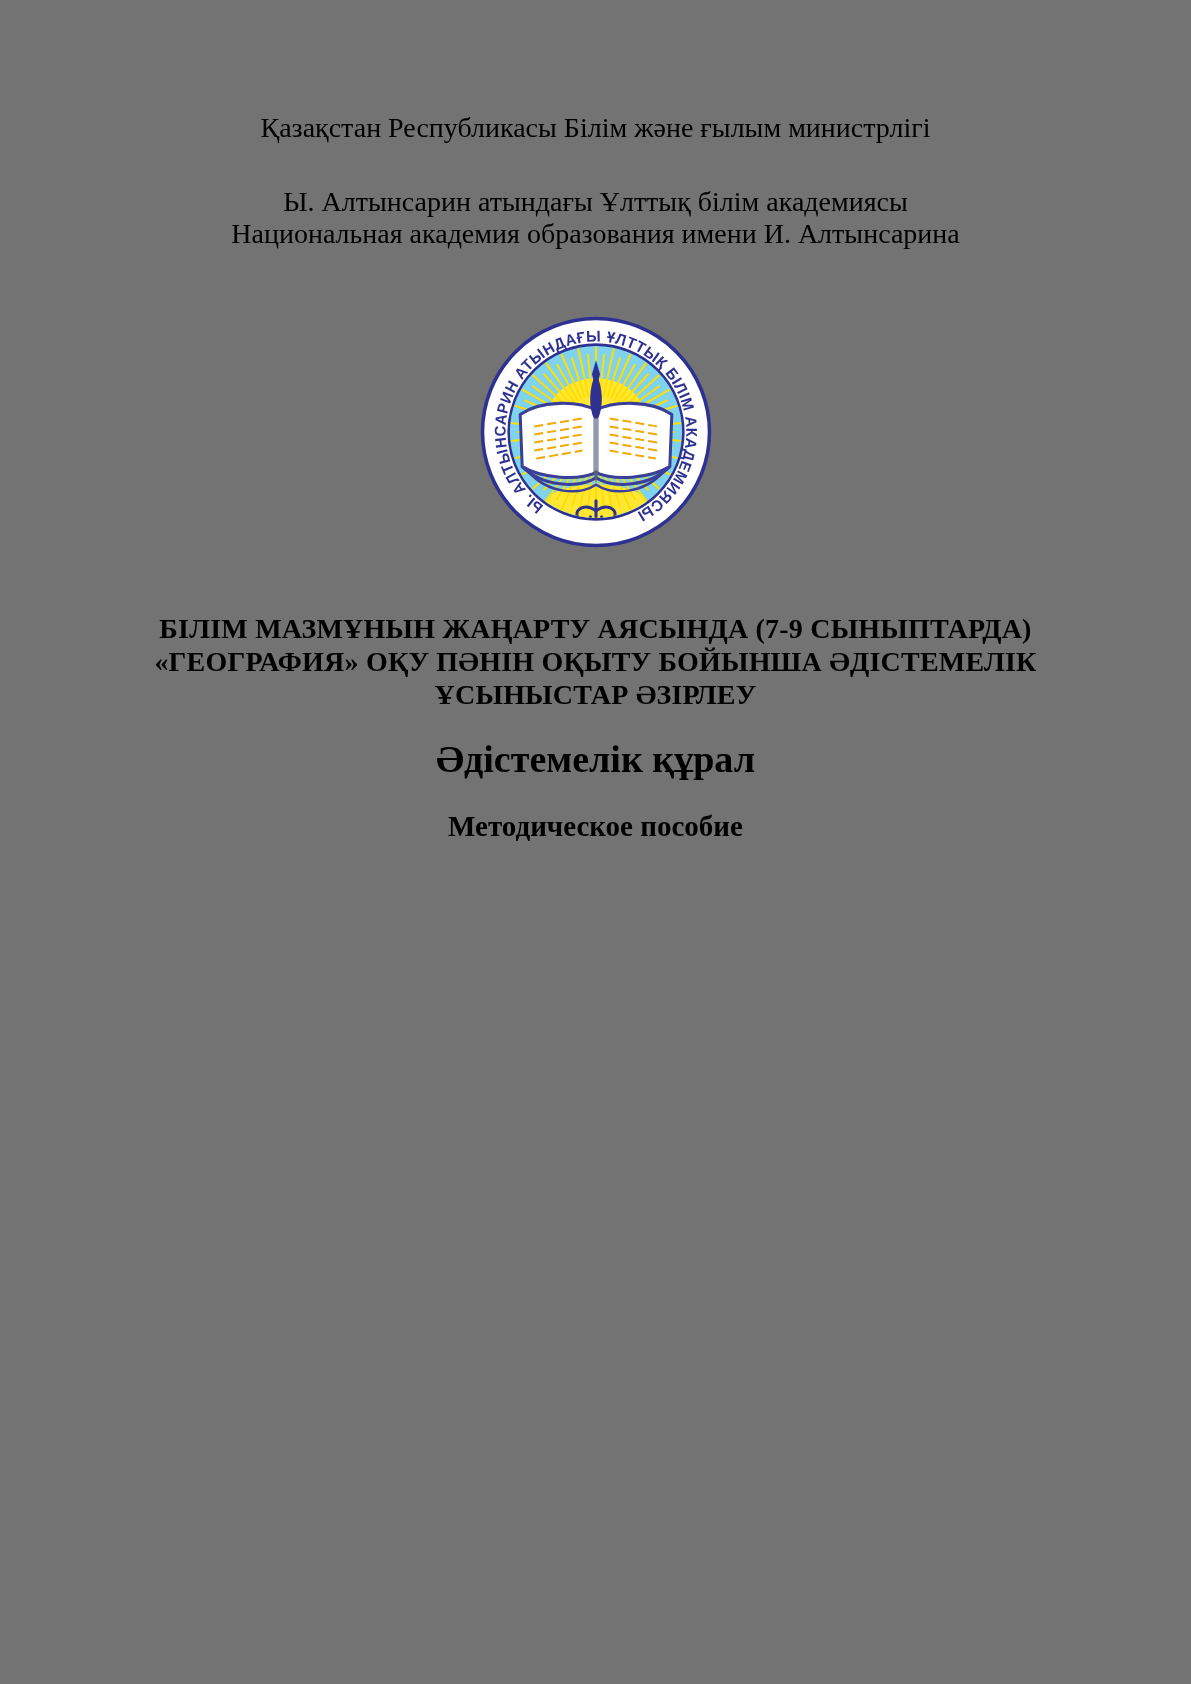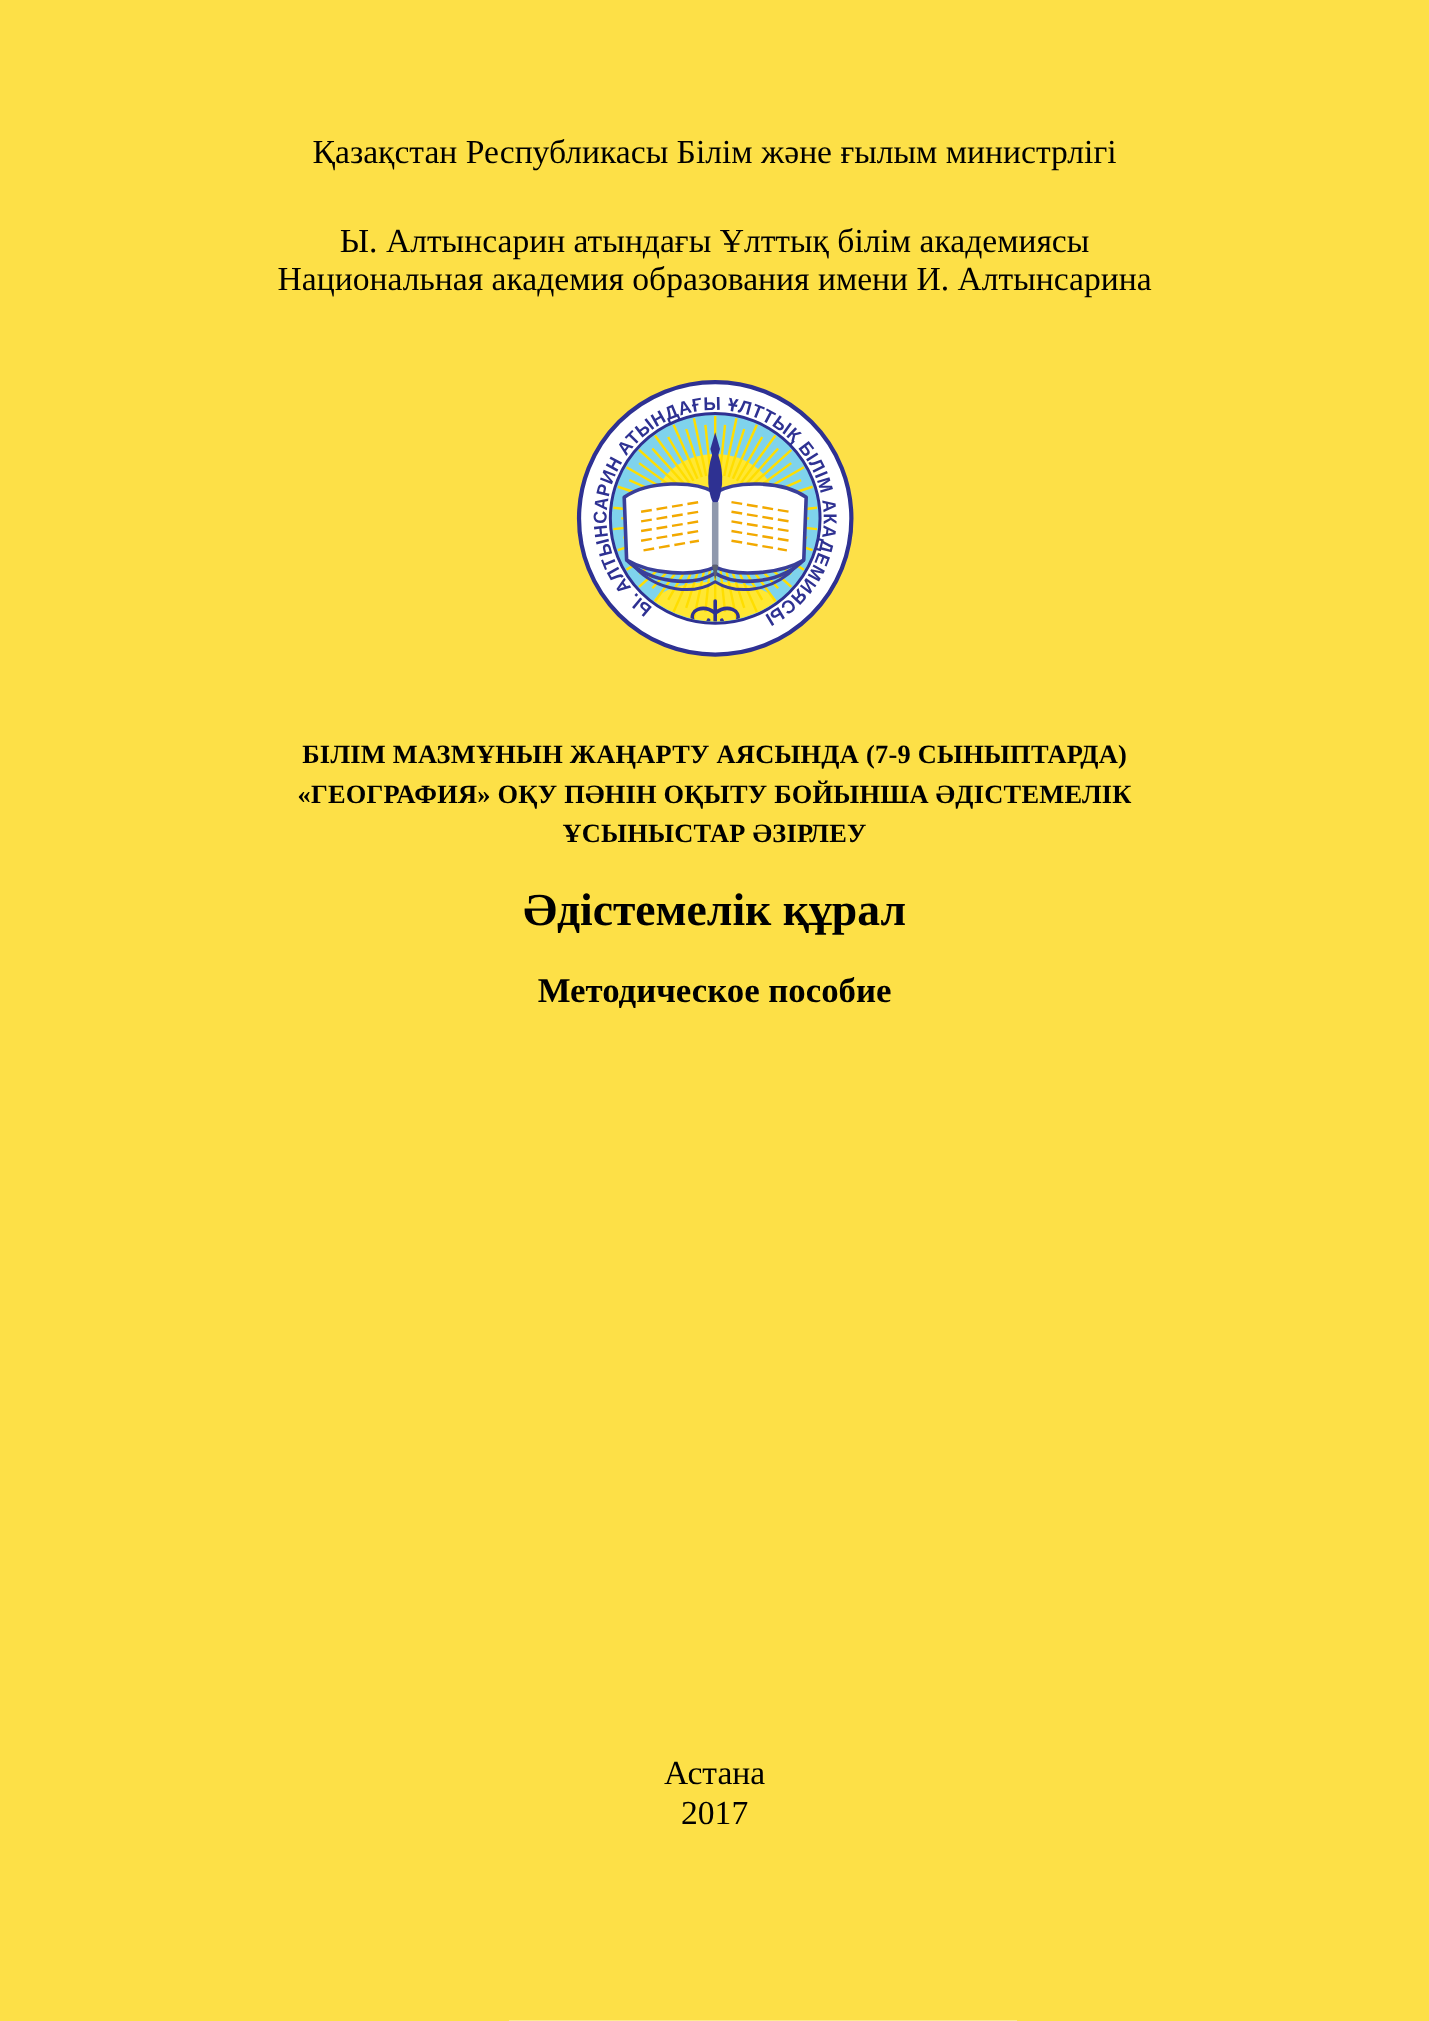--- a/index.html
+++ b/index.html
@@ -1,20 +1,20 @@
 <!DOCTYPE html>
 <html><head>
 <meta charset="utf-8">
 <style>
   html, body { margin: 0; padding: 0; background: #ffffff; }
   .page {
     position: relative;
     width: 1191px;
     height: 1684px;
-    background: #fde047;
+    background: #737373;
     font-family: "Liberation Serif", "DejaVu Serif", serif;
     color: #000000;
     overflow: hidden;
   }
   .center { text-align: center; }
 
   .header {
     padding-top: 112px;
     font-size: 28px;
     line-height: 32px;
@@ -22,21 +22,21 @@
   .header .block-gap { height: 42px; }
 
   .logo-wrap {
     margin-top: 64px;
     display: flex;
     justify-content: center;
   }
 
   .title-kk {
     margin-top: 62px;
-    font-size: 22px;
+    font-size: 28px;
     font-weight: bold;
     line-height: 33px;
     letter-spacing: 0.2px;
   }
   .subtitle-kk {
     margin-top: 32px;
     font-size: 38px;
     font-weight: bold;
     line-height: 33px;
   }
@@ -211,18 +211,14 @@
     <div>БІЛІМ МАЗМҰНЫН ЖАҢАРТУ АЯСЫНДА (7-9 СЫНЫПТАРДА)</div>
     <div>«ГЕОГРАФИЯ» ОҚУ ПӘНІН ОҚЫТУ БОЙЫНША ӘДІСТЕМЕЛІК</div>
     <div>ҰСЫНЫСТАР ӘЗІРЛЕУ</div>
   </div>
 
   <div class="subtitle-kk center">Әдістемелік құрал</div>
 
 
   <div class="subtitle-ru center">Методическое пособие</div>
 
-  <div class="footer">
-    <div>Астана</div>
-    <div>2017</div>
-  </div>
 
 </div>
 
 </body></html>

